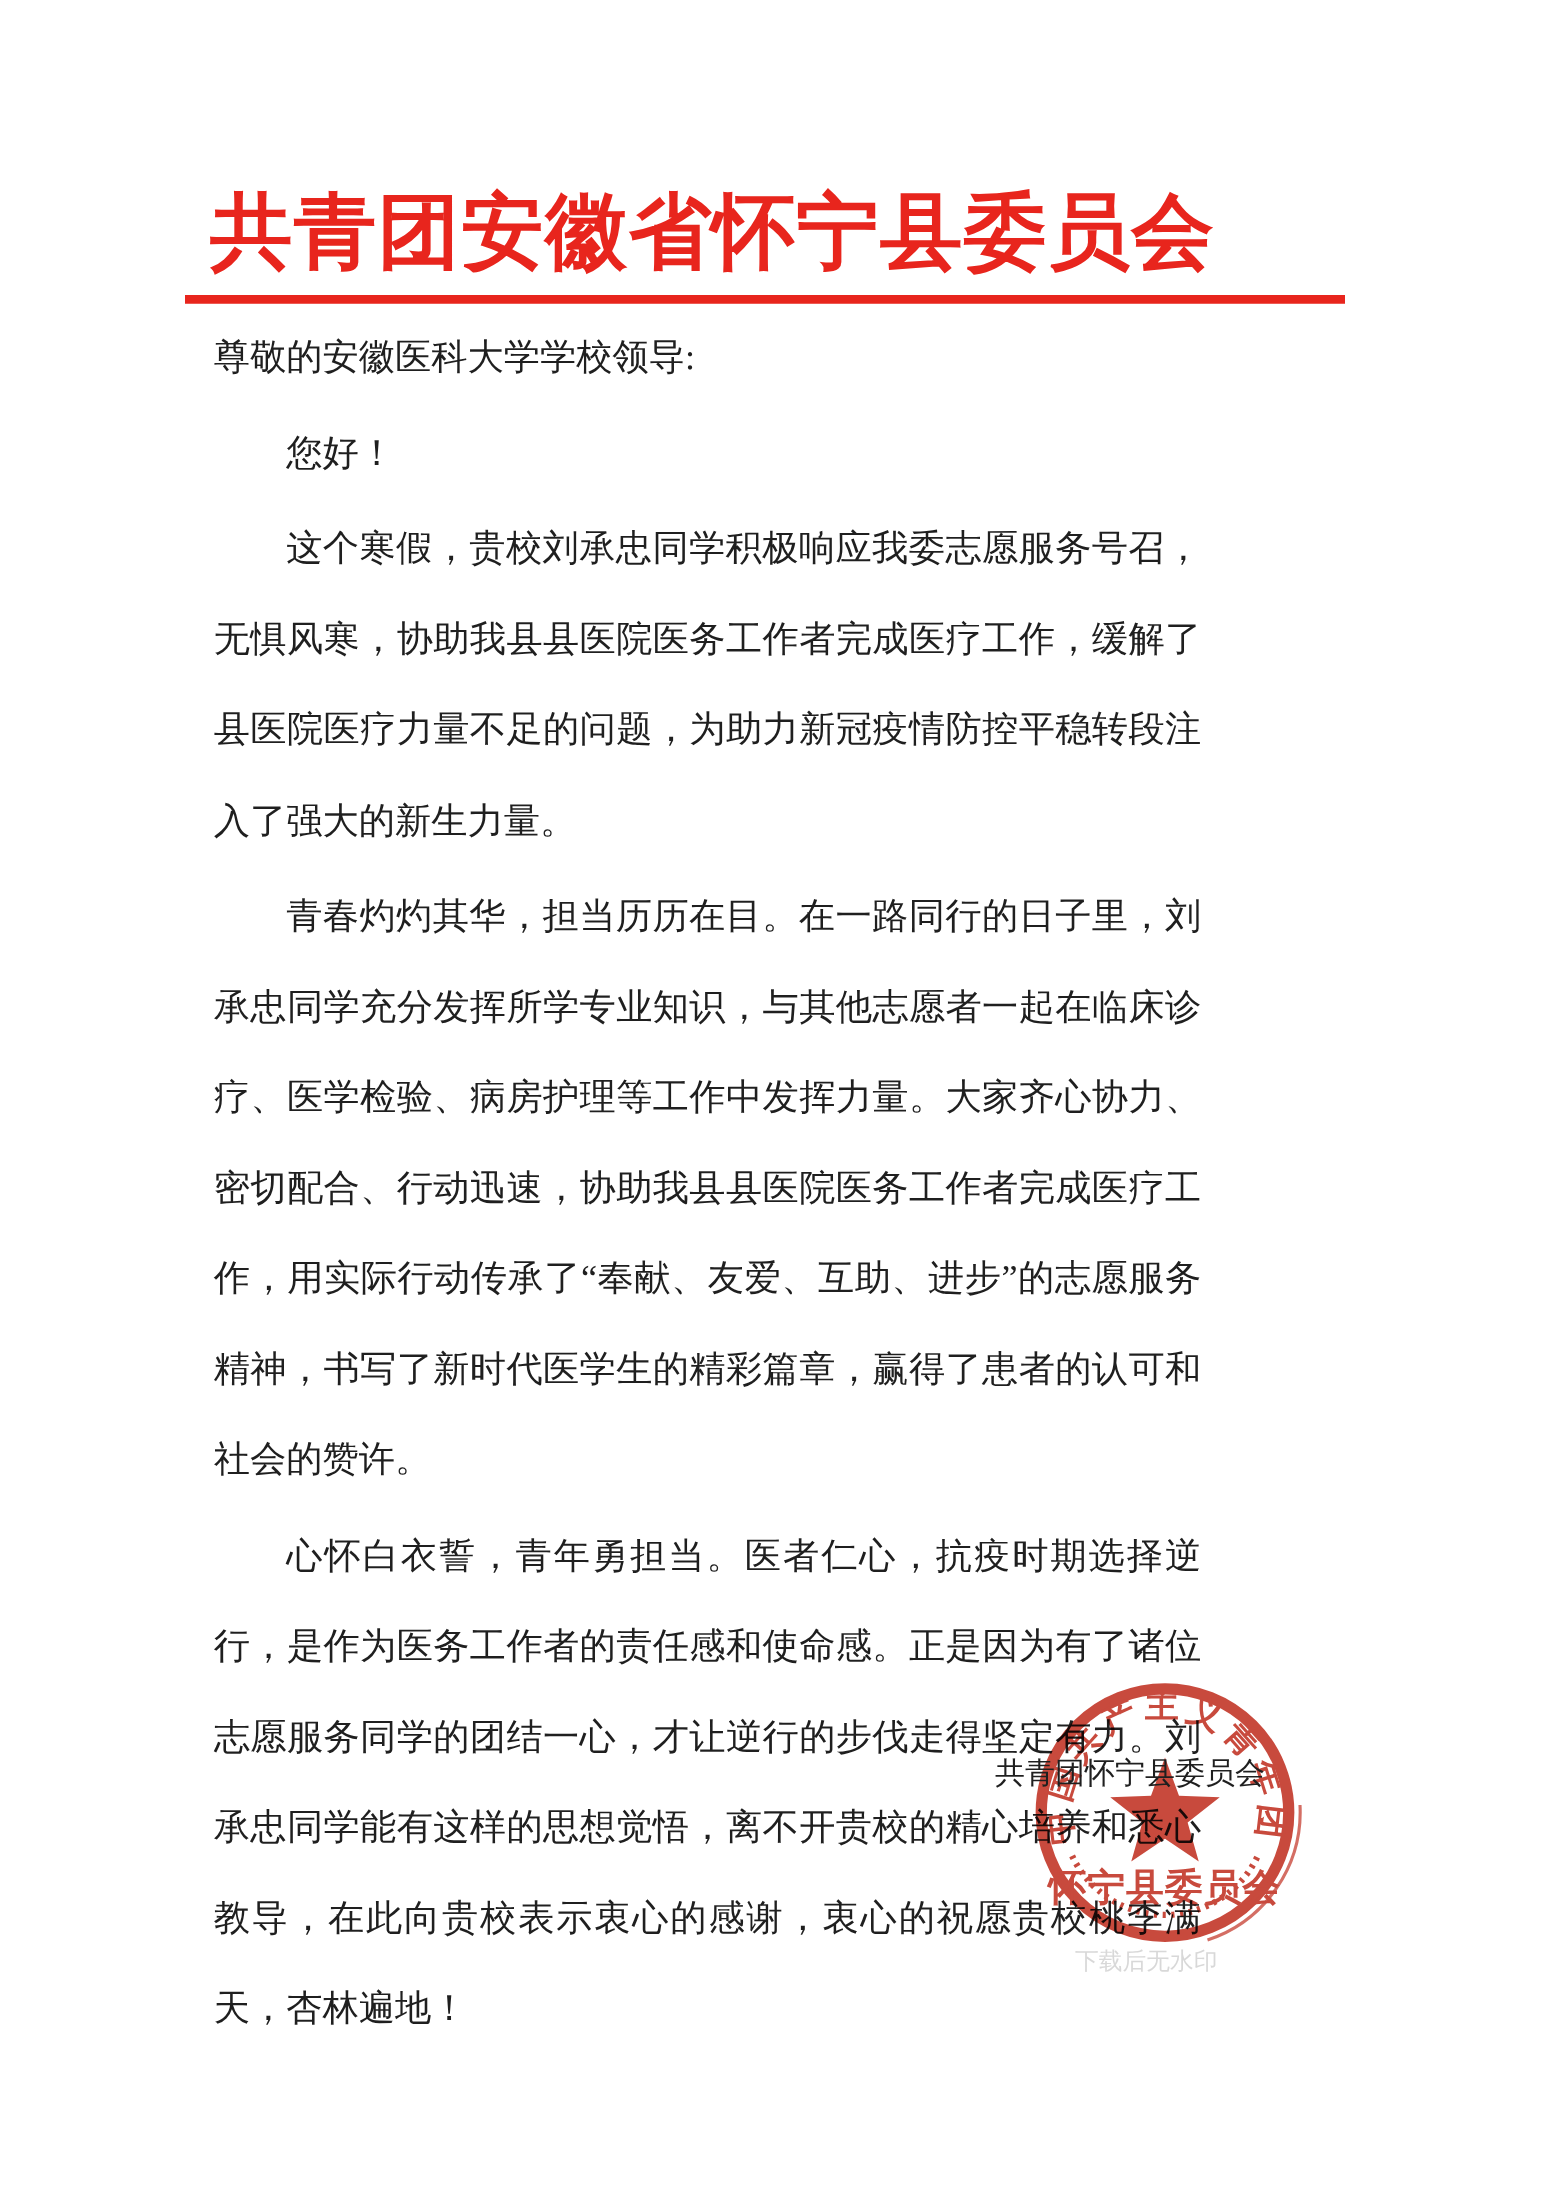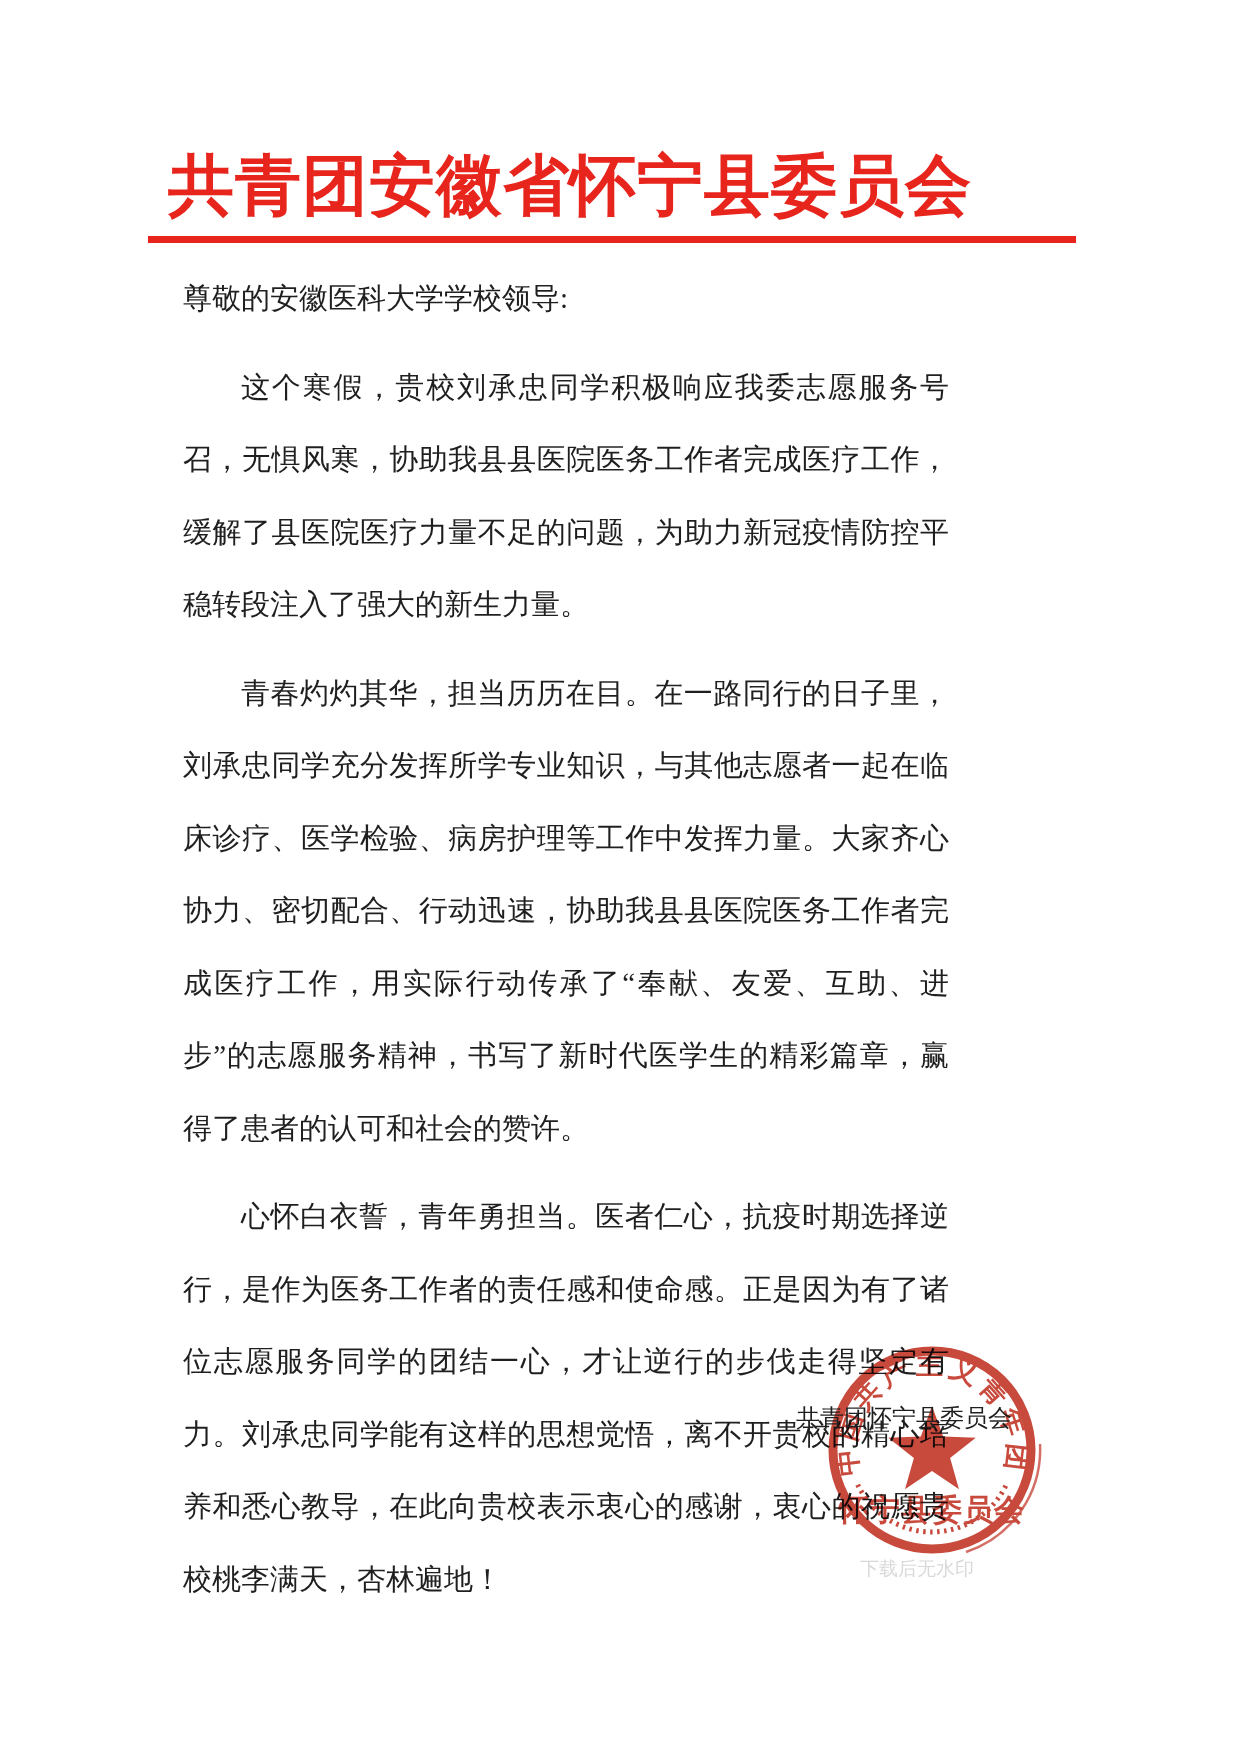--- a/index.html
+++ b/index.html
@@ -34,21 +34,21 @@
   }
   .body-block {
     position: absolute;
     left: 167px;
     top: 246px;
     width: 798px;
     font-size: 29px;
     line-height: 72.5px;
     color: #1f1f1f;
   }
-  .body-block p { margin: 16px; text-align: justify; }
+  .body-block p { margin: 4px; text-align: justify; }
   .salutation { text-indent: 0; }
   .greeting, .para { text-indent: 2em; }
   .signature-line {
     position: absolute;
     left: 796px;
     top: 1402px;
     font-size: 24px;
     color: #1f1f1f;
     white-space: nowrap;
     text-align: center;
@@ -86,20 +86,21 @@
 <body>
 
 <div class="page">
 
   <div class="letter-title">共青团安徽省怀宁县委员会</div>
 
   <div class="red-rule"></div>
 
   <div class="body-block">
     <p class="salutation">尊敬的安徽医科大学学校领导:</p>
+    <p class="greeting">您好！</p>
     <p class="para">这个寒假，贵校刘承忠同学积极响应我委志愿服务号召，无惧风寒，协助我县县医院医务工作者完成医疗工作，缓解了县医院医疗力量不足的问题，为助力新冠疫情防控平稳转段注入了强大的新生力量。</p>
     <p class="para">青春灼灼其华，担当历历在目。在一路同行的日子里，刘承忠同学充分发挥所学专业知识，与其他志愿者一起在临床诊疗、医学检验、病房护理等工作中发挥力量。大家齐心协力、密切配合、行动迅速，协助我县县医院医务工作者完成医疗工作，用实际行动传承了“奉献、友爱、互助、进步”的志愿服务精神，书写了新时代医学生的精彩篇章，赢得了患者的认可和社会的赞许。</p>
     <p class="para">心怀白衣誓，青年勇担当。医者仁心，抗疫时期选择逆行，是作为医务工作者的责任感和使命感。正是因为有了诸位志愿服务同学的团结一心，才让逆行的步伐走得坚定有力。刘承忠同学能有这样的思想觉悟，离不开贵校的精心培养和悉心教导，在此向贵校表示衷心的感谢，衷心的祝愿贵校桃李满天，杏林遍地！</p>
   </div>
 
   <div class="seal-wrap">
     <svg width="264" height="264" viewBox="0 0 264 264">
       <g transform="translate(2,2)">
 
         <circle cx="130" cy="130" r="99" fill="none" stroke="#c43a2c" stroke-width="9"></circle>

